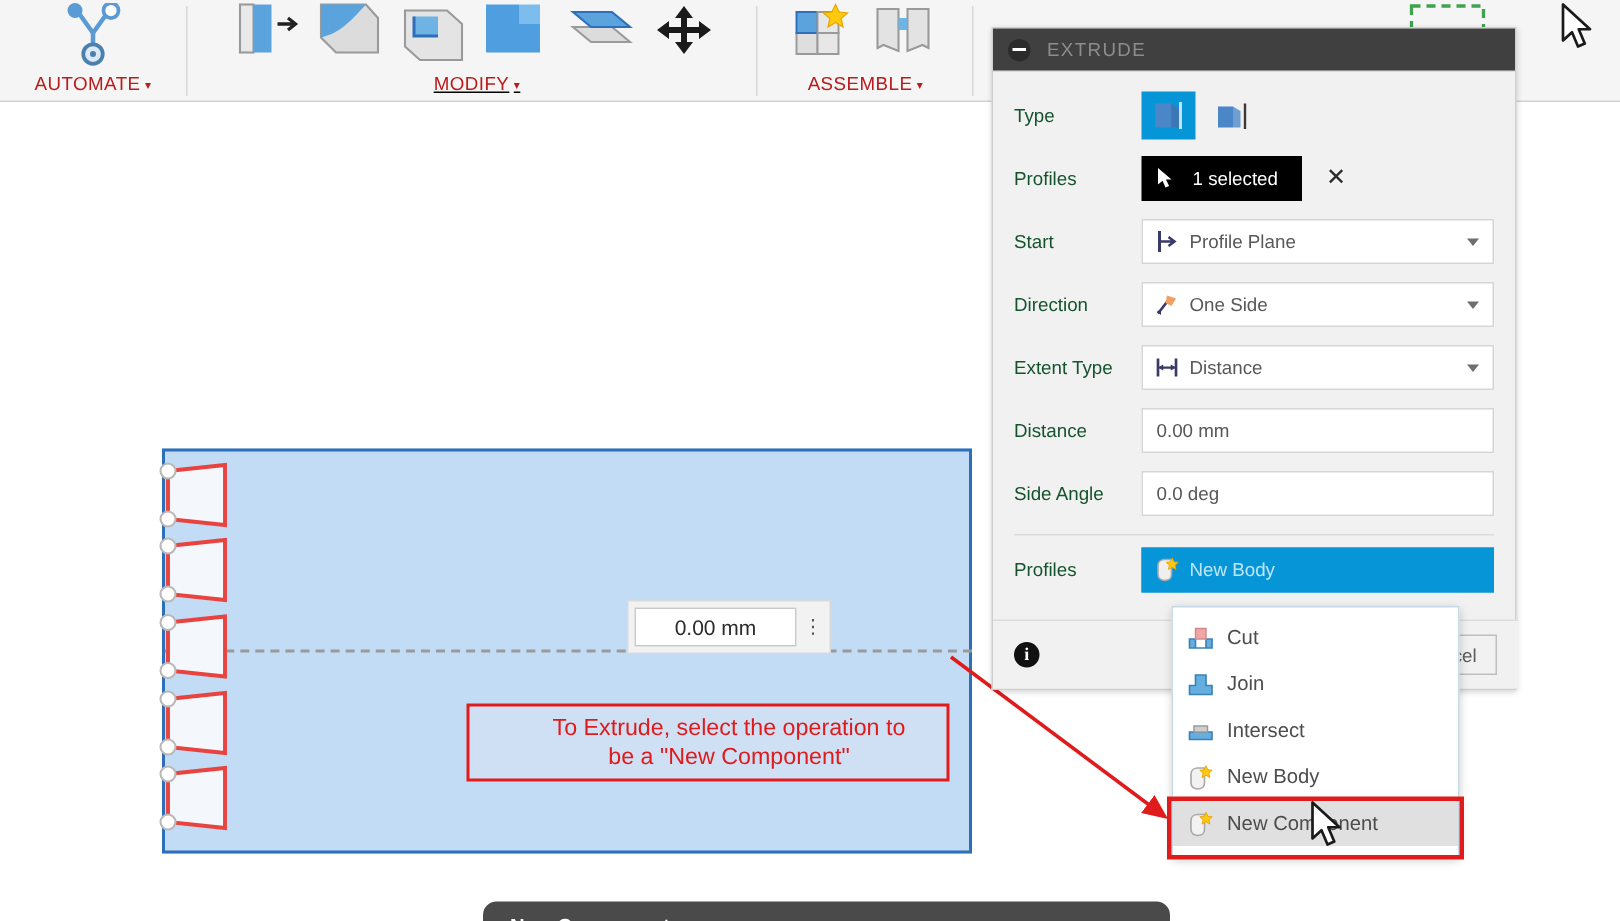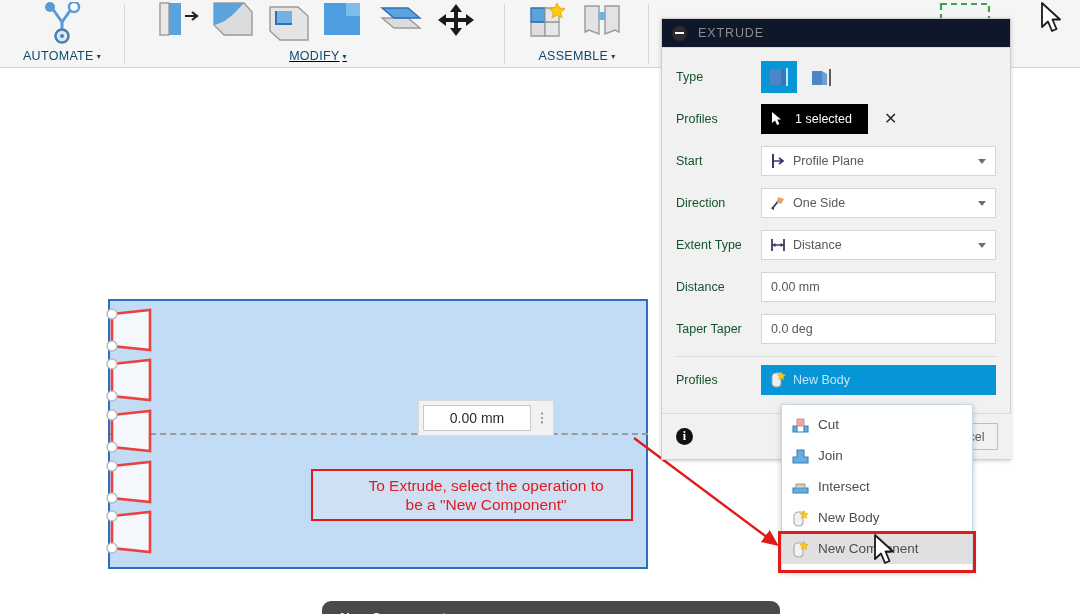--- a/index.html
+++ b/index.html
@@ -17,21 +17,21 @@
     background: #f5f5f5;
     border-bottom: 1px solid #d2d2d2;
   }
   .tb-group {
     position: absolute; top: 0; height: 68px;
     display: flex; flex-direction: column; align-items: center;
   }
   .tb-icons { display: flex; align-items: flex-end; height: 46px; gap: 4px; padding: 0 8px; }
   .tb-ico { width: 52px; height: 44px; position: relative; }
   .tb-label {
-    font-size: 12.5px; color: #0c4a6e; letter-spacing: .3px;
+    font-size: 12.5px; color: #b91c1c; letter-spacing: .3px;
     height: 22px; line-height: 20px; white-space: nowrap;
   }
   .tb-label .caret { font-size: 8px; vertical-align: middle; margin-left: 3px; }
   .tb-sep { position: absolute; top: 4px; width: 1px; height: 60px; background: #d8d8d8; }
 
   
   .canvas { position: absolute; left: 0; top: 68px; width: 1080px; height: 546px; background: #fff; }
   .sketch-rect {
     position: absolute; left: 108px; top: 231px; width: 540px; height: 270px;
     background: #c3dcf5; border: 2.5px solid #2d6fbb;
@@ -76,21 +76,21 @@
   }
   .tooltip .tt-title { font-size: 13.5px; font-weight: bold; margin-bottom: 7px; }
 
   
   .dialog {
     position: absolute; left: 661px; top: 18px; width: 350px; height: 442px;
     background: #f1f1f1; border: 1px solid #cfcfcf;
     box-shadow: 0 1px 4px rgba(0,0,0,.18);
   }
   .dlg-head {
-    height: 29px; background: #0f172a; border-bottom: 1px solid #dcdcdc;
+    height: 29px; background: #404040; border-bottom: 1px solid #dcdcdc;
     display: flex; align-items: center; padding-left: 10px; gap: 11px;
   }
   .dlg-collapse {
     width: 15px; height: 15px; border-radius: 50%; background: #2b2b2b;
     position: relative; flex: none;
   }
   .dlg-collapse::after {
     content: ""; position: absolute; left: 3px; top: 6.5px; width: 9px; height: 2px; background: #fff;
   }
   .dlg-title { font-size: 12.5px; color: #8d8d8d; letter-spacing: .9px; }
@@ -436,21 +436,21 @@
           <span class="caret-dn"></span>
         </div>
       </div>
 
       <div class="row">
         <div class="row-label">Distance</div>
         <div class="field plain">0.00 mm</div>
       </div>
 
       <div class="row">
-        <div class="row-label">Taper Taper</div>
+        <div class="row-label">Side Angle</div>
         <div class="field plain">0.0 deg</div>
       </div>
 
       <div class="dlg-divider"></div>
 
       <div class="row">
         <div class="row-label">Profiles</div>
         <div class="op-field">
           <span class="ico-sm">
             <svg width="16" height="16" viewBox="0 0 16 16">

